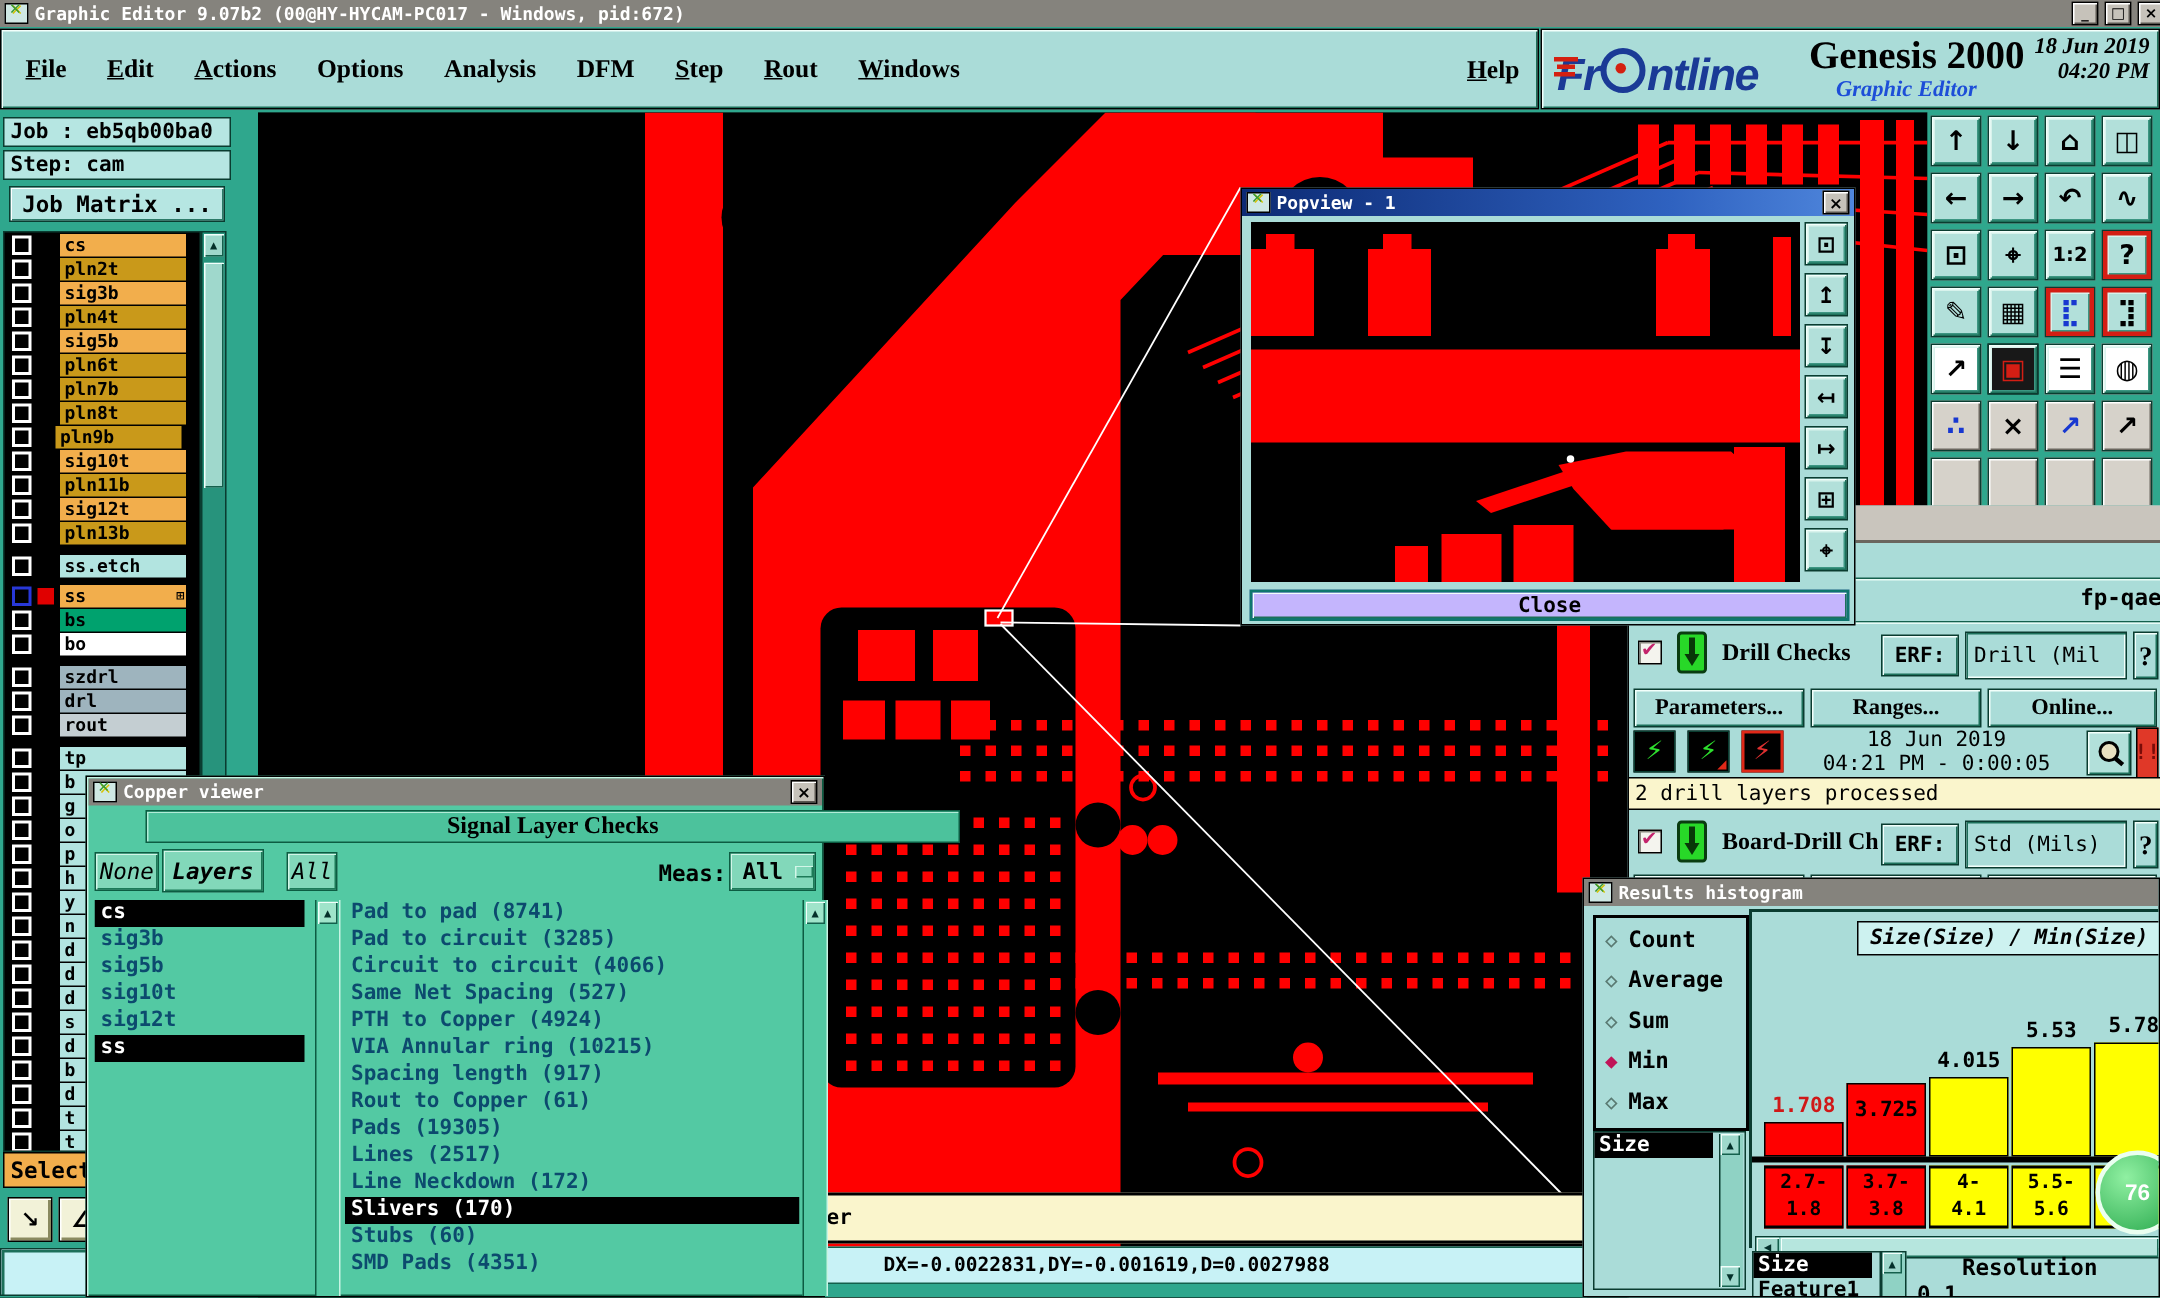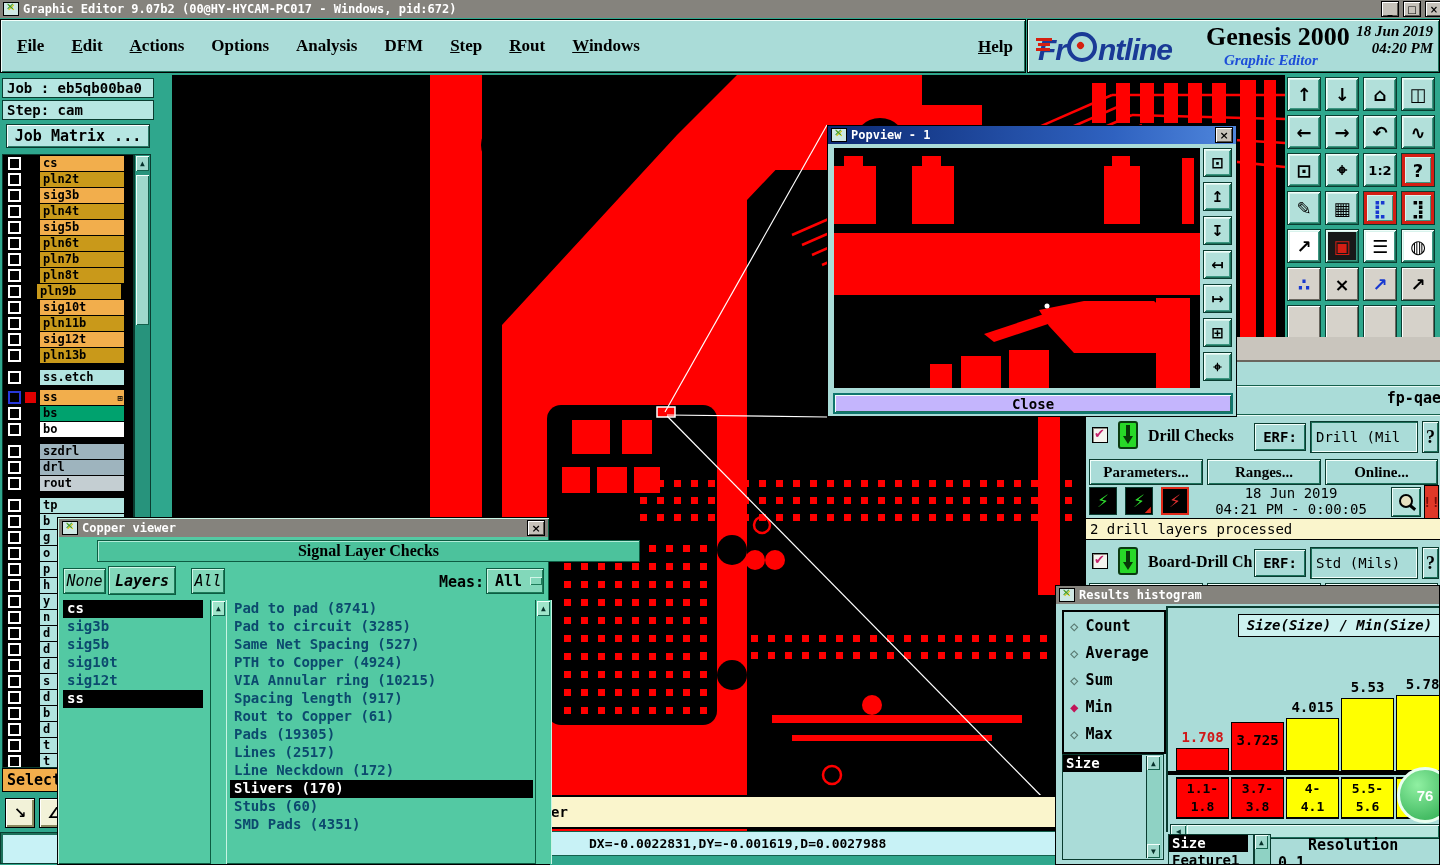--- a/index.html
+++ b/index.html
@@ -764,20 +764,21 @@
       <div class="rv-item">sig12t</div>
       <div class="rv-item selected">ss</div>
     </div>
   <div class="rv-scroll" style="left:152px;top:82px;height:264px">
     <div class="sc-arrow">▲</div>
   </div>
   <div class="rv-list" style="left:172px;top:82px;width:303px;height:264px">
 
   <div class="rv-item">Pad to pad (8741)</div>
       <div class="rv-item">Pad to circuit (3285)</div>
+      <div class="rv-item">Circuit to circuit (4066)</div>
       <div class="rv-item">Same Net Spacing (527)</div>
       <div class="rv-item">PTH to Copper (4924)</div>
       <div class="rv-item">VIA Annular ring (10215)</div>
       <div class="rv-item">Spacing length (917)</div>
       <div class="rv-item">Rout to Copper (61)</div>
       <div class="rv-item">Pads (19305)</div>
       <div class="rv-item">Lines (2517)</div>
       <div class="rv-item">Line Neckdown (172)</div>
       <div class="rv-item selected">Slivers (170)</div>
       <div class="rv-item">Stubs (60)</div>
@@ -839,21 +840,21 @@
         <div class="hbar" style="left: 118px; width: 53px; top: 110px; height: 53px; background: rgb(255, 255, 0);"></div>
         <div class="hval" style="left: 117px; top: 91px; color: rgb(0, 0, 0);">4.015</div>
         <div class="hbar" style="left: 173px; width: 53px; top: 90px; height: 73px; background: rgb(255, 255, 0);"></div>
         <div class="hval" style="left: 172px; top: 71px; color: rgb(0, 0, 0);">5.53</div>
         <div class="hbar" style="left: 228px; width: 53px; top: 87px; height: 76px; background: rgb(255, 255, 0);"></div>
         <div class="hval" style="left: 227px; top: 68px; color: rgb(0, 0, 0);">5.78</div>
       </div>
     <div class="baseline"></div>
     <div>
         <div class="hcell" style="left: 8px; width: 53px; background: rgb(255, 0, 0);">
-          <div>1.1-</div>
+          <div>2.7-</div>
           <div>1.8</div>
         </div>
         <div class="hcell" style="left: 63px; width: 53px; background: rgb(255, 0, 0);">
           <div>3.7-</div>
           <div>3.8</div>
         </div>
         <div class="hcell" style="left: 118px; width: 53px; background: rgb(255, 255, 0);">
           <div>4-</div>
           <div>4.1</div>
         </div>

